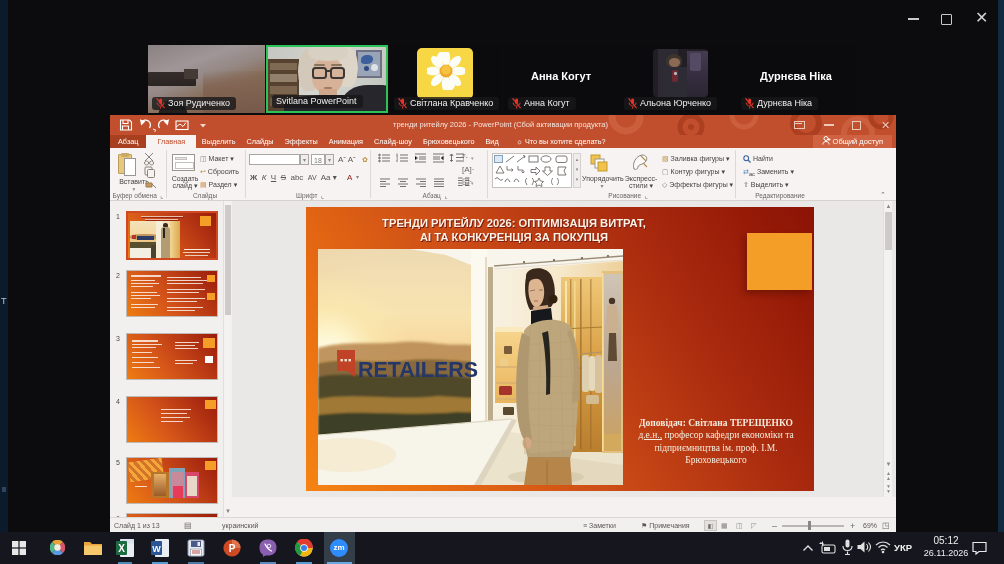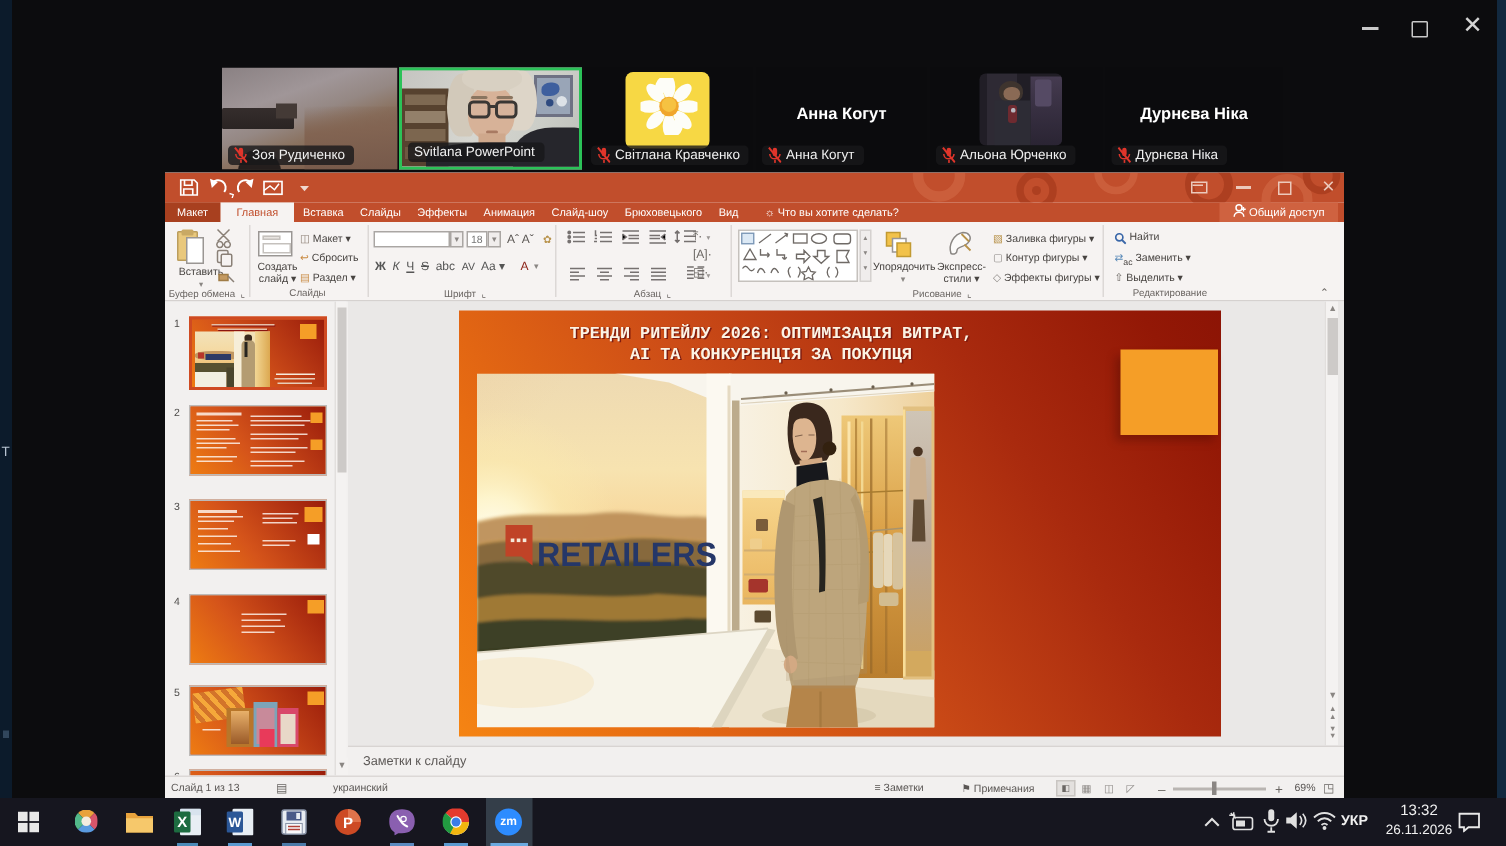--- a/index.html
+++ b/index.html
@@ -179,31 +179,32 @@
       <path d="M30.5 10 A4.6 4.6 0 1 0 22.5 4.2" stroke-width="1.3"></path>
       <path d="M21 1.2 L26.3 3.4 L22.2 7.4 Z" fill="#fff" stroke="none"></path>
       <path d="M34 11 l2.5 0.8 l-0.8 2.5" stroke-width="0.9"></path>
       <path d="M40.5 10 A4.6 4.6 0 1 1 48.5 4.2" stroke-width="1.3"></path>
       <path d="M50 1.2 L44.7 3.4 L48.8 7.4 Z" fill="#fff" stroke="none"></path>
       <rect x="57" y="3" width="12" height="8.5"></rect>
       <path d="M57 9 l4 -3 l3 2.5 l3 -4" stroke-width="1"></path>
     </g>
     <path d="M81 6 l3 3.5 l3 -3.5 z" fill="#f0d8cf"></path>
   </svg>
+  <div class="abs" style="left:283px;top:0;font-size:7.5px;line-height:20px;color:#f6e4dc;">тренди ритейлу 2026 - PowerPoint (Сбой активации продукта)</div>
 
   <div class="abs" style="left:684px;top:6px;width:11px;height:8px;border:1px solid #ecc9bb;"></div>
   <div class="abs" style="left:685px;top:8px;width:7px;height:1px;background:#ecc9bb;"></div>
   <div class="abs" style="left:714px;top:9px;width:10px;height:1.5px;background:#ecc9bb;"></div>
   <div class="abs" style="left:742px;top:6px;width:9px;height:9px;border:1px solid #ecc9bb;"></div>
   <div class="abs" style="left:771px;top:4px;color:#ecc9bb;font-size:11px;line-height:13px;">✕</div>
 
   <div class="abs" style="left:0;top:20px;width:786px;height:13px;background:#c14e2c;">
-    <div class="tab" style="background:#a8401f;padding:0 8px;">Макет</div>
+    <div class="tab" style="background:#a8401f;padding:0 8px;">Абзац</div>
     <div class="tab" style="background:#f6f3f2;color:#c14e2c;padding:0 11px;">Главная</div>
-    <div class="tab">Вставка</div>
+    <div class="tab">Выделить</div>
     <div class="tab">Слайды</div>
     <div class="tab">Эффекты</div>
     <div class="tab">Анимация</div>
     <div class="tab">Слайд-шоу</div>
     <div class="tab">Брюховецького</div>
     <div class="tab">Вид</div>
     <div class="tab" style="padding-left:12px;">☼ Что вы хотите сделать?</div>
     <div class="abs" style="right:4px;top:0;height:13px;background:#cf6240;color:#fff;font-size:7.5px;line-height:13px;padding:0 9px;"><svg width="9" height="9" viewBox="0 0 9 9" style="vertical-align:-1px;">
           <circle cx="4" cy="2.5" r="2" fill="none" stroke="#fff"></circle>
           <path d="M0.8 8.5 c0-4 6.4-4 6.4 0" fill="none" stroke="#fff"></path>
@@ -437,24 +438,27 @@
   </div>
 
   <div class="abs" style="left:113px;top:86px;width:8px;height:316px;background:#f4f2f1;border-left:1px solid #e2dfdd;">
     <div class="abs" style="left:1px;top:4px;width:6px;height:110px;background:#cdcac8;"></div>
     <div class="abs" style="left:0;top:304px;width:8px;height:12px;background:#f4f2f1;color:#8a8683;font-size:6px;text-align:center;line-height:12px;">▼</div>
   </div>
 
   <div class="abs" style="left:122px;top:86px;width:664px;height:296px;background:#eae8e7;" id="editor">
     <div class="abs" style="left:74px;top:6px;width:508px;height:284px;background:linear-gradient(58deg,#f58413 0%,#e76c12 20%,#cc4c17 45%,#a92a0e 72%,#931806 92%,#8c1405 100%);" id="slide">
 
-      <div class="abs" style="left:0px;top:9px;width:416px;text-align:center;color:#fcf3e4;text-shadow:1px 1.2px 0 #7e1c10, 0.5px 0.5px 0.5px #7e1c10;font-family:Liberation Mono, monospace;font-weight:bold;font-size:11.2px;line-height:14px;">ТРЕНДИ РИТЕЙЛУ 2026: ОПТИМІЗАЦІЯ ВИТРАТ,<br>АІ ТА КОНКУРЕНЦІЯ ЗА ПОКУПЦЯ</div>
+      <div class="abs" style="left:0px;top:9px;width:416px;text-align:center;color:#fcf3e4;text-shadow:1px 1.2px 0 #7e1c10, 0.5px 0.5px 0.5px #7e1c10;font-family:Liberation Sans, sans-serif;font-weight:bold;font-size:11.2px;line-height:14px;">ТРЕНДИ РИТЕЙЛУ 2026: ОПТИМІЗАЦІЯ ВИТРАТ,<br>АІ ТА КОНКУРЕНЦІЯ ЗА ПОКУПЦЯ</div>
 
       <div class="abs" style="left:441px;top:26px;width:65px;height:57px;background:#f59e27;box-shadow:-3px 4px 6px rgba(60,10,0,0.35);"></div>
 
+      <div class="abs" style="left:325px;top:210px;width:170px;text-align:center;color:#f6ebdc;font-family:'Liberation Serif',serif;font-size:9.5px;line-height:12.3px;">
+        <b>Доповідач: Світлана ТЕРЕЩЕНКО</b><br><u>д.е.н.,</u> професор кафедри економіки та<br>підприємництва ім. проф. І.М.<br>Брюховецького
+      </div>
 
       <svg class="abs" style="left:12px;top:42px;" width="305" height="236" viewBox="0 0 305 236">
         <defs>
           <linearGradient id="sky" x1="0" y1="0" x2="0" y2="1">
             <stop offset="0" stop-color="#eedab2"></stop>
               <stop offset="0.32" stop-color="#f7e3b0"></stop>
             <stop offset="0.58" stop-color="#f8d292"></stop>
               <stop offset="0.8" stop-color="#f3bd74"></stop>
             <stop offset="1" stop-color="#edab5e"></stop>
           </linearGradient>
@@ -584,23 +588,20 @@
 
     <div class="abs" style="left:651px;top:0;width:9px;height:296px;background:#f4f2f1;border-left:1px solid #e2dfdd;">
       <div class="abs" style="left:0;top:0;width:9px;height:10px;color:#8a8683;font-size:6px;text-align:center;line-height:10px;">▲</div>
       <div class="abs" style="left:1px;top:11px;width:7px;height:38px;background:#cdcac8;"></div>
       <div class="abs" style="left:0;top:258px;width:9px;height:10px;color:#8a8683;font-size:6px;text-align:center;line-height:10px;">▼</div>
       <div class="abs" style="left:0;top:270px;width:9px;height:11px;color:#8a8683;font-size:5px;text-align:center;line-height:5px;">▲<br>▲</div>
       <div class="abs" style="left:0;top:283px;width:9px;height:11px;color:#8a8683;font-size:5px;text-align:center;line-height:5px;">▼<br>▼</div>
     </div>
   </div>
 
-  <div class="abs" style="left:122px;top:382px;width:664px;height:20px;background:#f2f0ef;border-top:1px solid #d8d4d2;color:#5c5856;font-size:8.5px;">
-    <span style="margin-left:10px;line-height:19px;">Заметки к слайду</span>
-  </div>
 
   <div class="abs" style="left:0;top:402px;width:786px;height:15px;background:#f2f0ef;border-top:1px solid #dcd8d6;color:#5a5654;font-size:7px;" id="statusbar">
     <div class="abs" style="left:4px;top:4px;">Слайд 1 из 13</div>
     <div class="abs" style="left:74px;top:3px;font-size:8px;color:#6a6663;">▤</div>
     <div class="abs" style="left:112px;top:4px;">украинский</div>
     <div class="abs" style="left:473px;top:4px;">≡ Заметки</div>
     <div class="abs" style="left:531px;top:4px;">⚑ Примечания</div>
     <div class="abs" style="left:594px;top:2px;width:13px;height:11px;background:#e3e0de;border:1px solid #c9c5c2;text-align:center;font-size:6px;line-height:10px;color:#6a6663;">◧</div>
     <div class="abs" style="left:611px;top:4px;font-size:7px;color:#8a8683;">▦</div>
     <div class="abs" style="left:626px;top:4px;font-size:7px;color:#8a8683;">◫</div>
@@ -703,18 +704,18 @@
   </svg>
   <svg class="abs" style="left:857px;top:8px;" width="15" height="14" viewBox="0 0 15 14">
     <path d="M0.5 5 h3 l4 -3.5 v11 l-4 -3.5 h-3 z" fill="#e0e0e0"></path>
     <path d="M9.5 4 c1.5 1.8 1.5 4.2 0 6 M11.5 2.5 c2.5 2.8 2.5 6.2 0 9" stroke="#e0e0e0" stroke-width="1.1" fill="none"></path>
   </svg>
   <svg class="abs" style="left:875px;top:8px;" width="16" height="14" viewBox="0 0 16 14">
     <path d="M1 5 C 5 1 11 1 15 5 M3.5 7.5 C 6.5 4.8 9.5 4.8 12.5 7.5 M6 10 C 7.3 8.8 8.7 8.8 10 10" stroke="#e0e0e0" stroke-width="1.2" fill="none"></path>
     <circle cx="8" cy="12" r="1.3" fill="#e0e0e0"></circle>
   </svg>
   <div class="abs" style="left:894px;top:10px;color:#f0f0f0;font-size:9.5px;font-weight:bold;">УКР</div>
-  <div class="abs" style="left:922px;top:3px;width:48px;color:#f0f0f0;font-size:10px;text-align:center;">13:32</div>
+  <div class="abs" style="left:922px;top:3px;width:48px;color:#f0f0f0;font-size:10px;text-align:center;">05:12</div>
   <div class="abs" style="left:914px;top:16px;width:64px;color:#f0f0f0;font-size:9px;text-align:center;">26.11.2026</div>
   <svg class="abs" style="left:972px;top:9px;" width="15" height="14" viewBox="0 0 15 14">
     <path d="M1 1.5 h13 v9 h-7 l-3 2.5 v-2.5 h-3 z" fill="none" stroke="#e8e8e8" stroke-width="1.2"></path>
   </svg>
 </div>
 
 </body></html>

